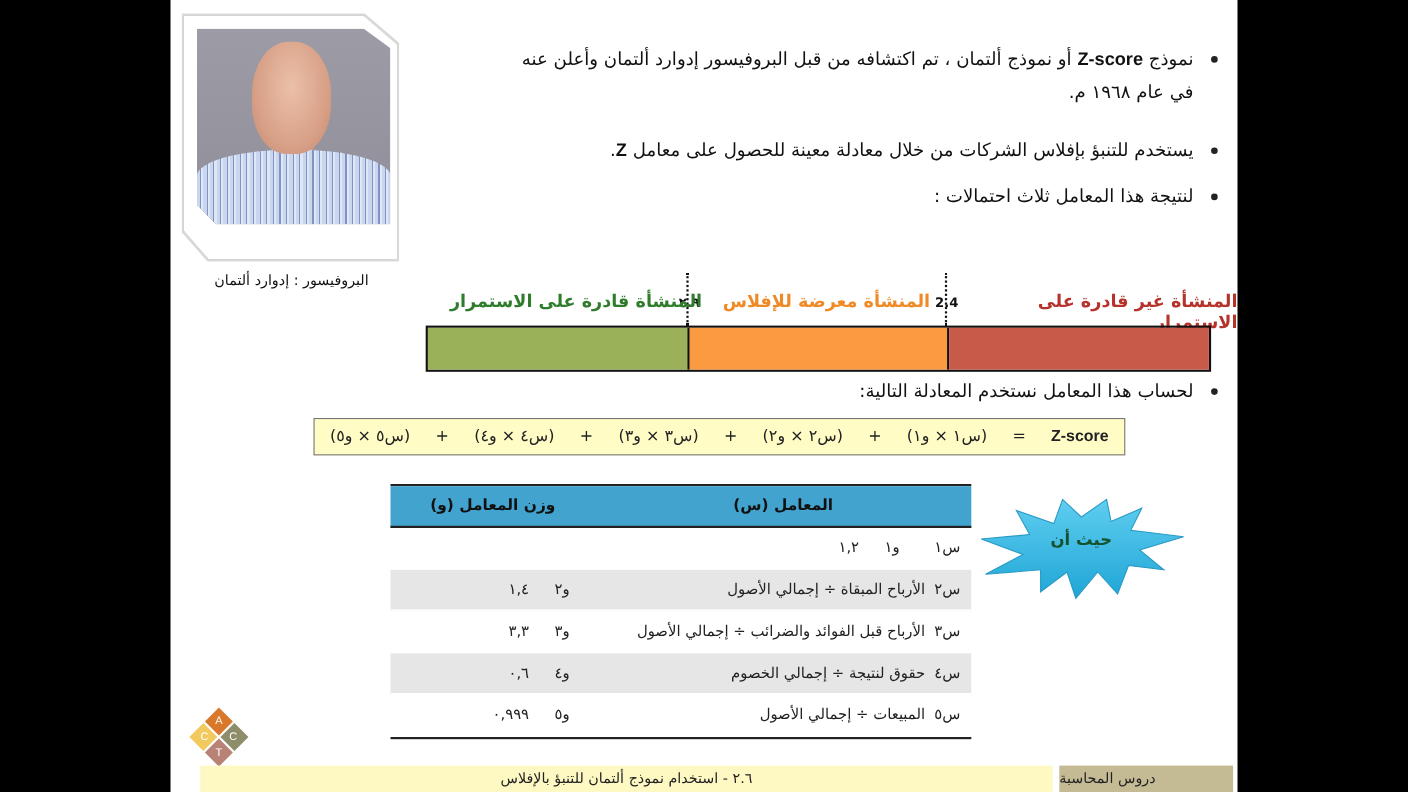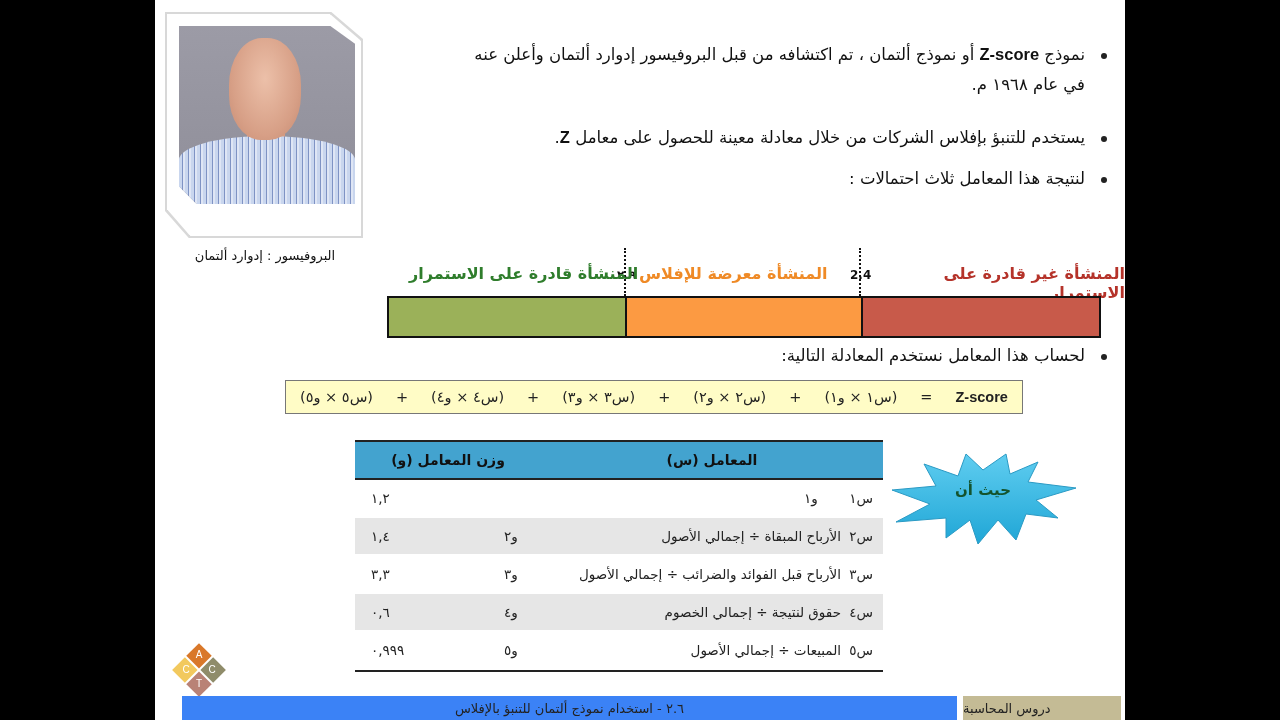--- a/index.html
+++ b/index.html
@@ -46,33 +46,33 @@
 
   
   .coef-table { position:absolute; left:200px; top:440px; width:528px; border-top:2px solid #222; border-bottom:2px solid #222; direction:rtl; }
   .t-head { height:36px; background:#43a3cf; border-bottom:2px solid #222; display:flex; align-items:center; font-size:14px; font-weight:bold; color:#111; }
   .t-row { height:36px; display:flex; align-items:center; font-size:13.5px; color:#222; border-bottom:2px solid #fff; }
   .t-row:nth-child(even) { background:#e6e6e6; }
   .t-row:nth-child(odd) { background:#fff; }
   .c-x { width:32px; padding-right:10px; }
   .c-desc { width:300px; }
   .c-w { width:60px; text-align:center; }
-  .c-val { flex:1; text-align:left; padding-left:16px; }
+  .c-val { flex:1; text-align:right; padding-left:16px; }
   .h-coef { width:342px; text-align:center; }
   .h-weight { flex:1; text-align:center; }
 
   
   .starburst { position:absolute; left:733px; top:448px; width:190px; height:100px; }
   .starburst-text { position:absolute; left:733px; top:481px; width:190px; text-align:center; font-size:15px; font-weight:bold; color:#14532d; direction:rtl; }
 
   
   .logo { position:absolute; left:14px; top:640px; width:60px; height:60px; }
 
   
-  .footer-title { position:absolute; left:27px; top:696px; width:775px; height:24px; background:#3b82f6; font-size:13px; color:#222;
+  .footer-title { position:absolute; left:27px; top:696px; width:775px; height:24px; background:#fef9c3; font-size:13px; color:#222;
     display:flex; align-items:center; justify-content:center; direction:rtl; }
   .footer-course { position:absolute; left:808px; top:696px; width:158px; height:24px; background:#c4bb95; font-size:13px; color:#222;
     display:flex; align-items:center; justify-content:flex-end; padding-right:12px; box-sizing:border-box; direction:rtl; }
 </style>
 </head>
 <body>
 
 <div class="slide">
 
   <div class="photo-border"></div>
@@ -96,21 +96,21 @@
   <div class="bullet" style="top:122px;">
     <span class="dot"></span><span>يستخدم للتنبؤ بإفلاس الشركات من خلال معادلة معينة للحصول على معامل </span><b>Z</b><span>.</span>
   </div>
 
   <div class="threshold-label" style="left:462px;">٢.٩</div>
   <div class="threshold-label" style="left:695px;">2.4</div>
   <div class="threshold-line" style="left:469px;"></div>
   <div class="threshold-line" style="left:704px;"></div>
 
   <div class="zone-label" style="left:254px; color:#2f7d2c;">المنشأة قادرة على الاستمرار</div>
-  <div class="zone-label" style="left:484px; color:#ef8a26;">المنشأة معرضة للإفلاس</div>
+  <div class="zone-label" style="left:502px; color:#ef8a26;">المنشأة معرضة للإفلاس</div>
   <div class="zone-label" style="left:720px; color:#b5332a;">المنشأة غير قادرة على الاستمرار</div>
 
   <div class="scale-bar">
     <div class="seg seg-green"></div>
     <div class="seg seg-orange"></div>
     <div class="seg seg-red"></div>
   </div>
 
   <div class="bullet" style="top:341px;">
     <span class="dot"></span><span>لحساب هذا المعامل نستخدم المعادلة التالية:</span>

